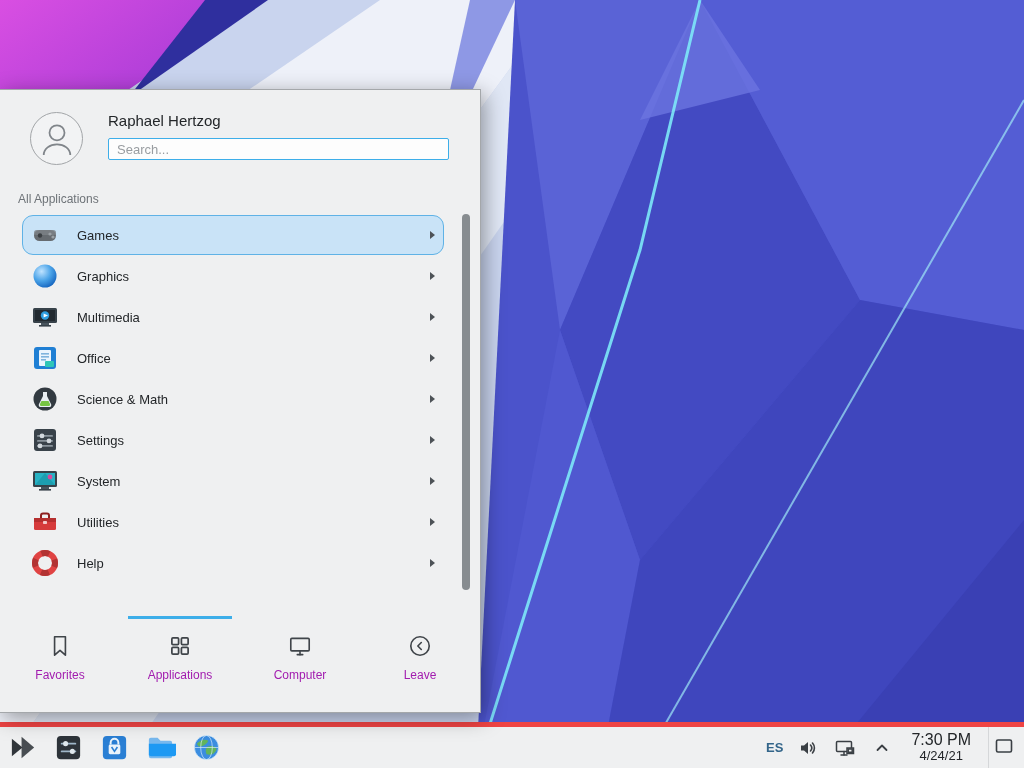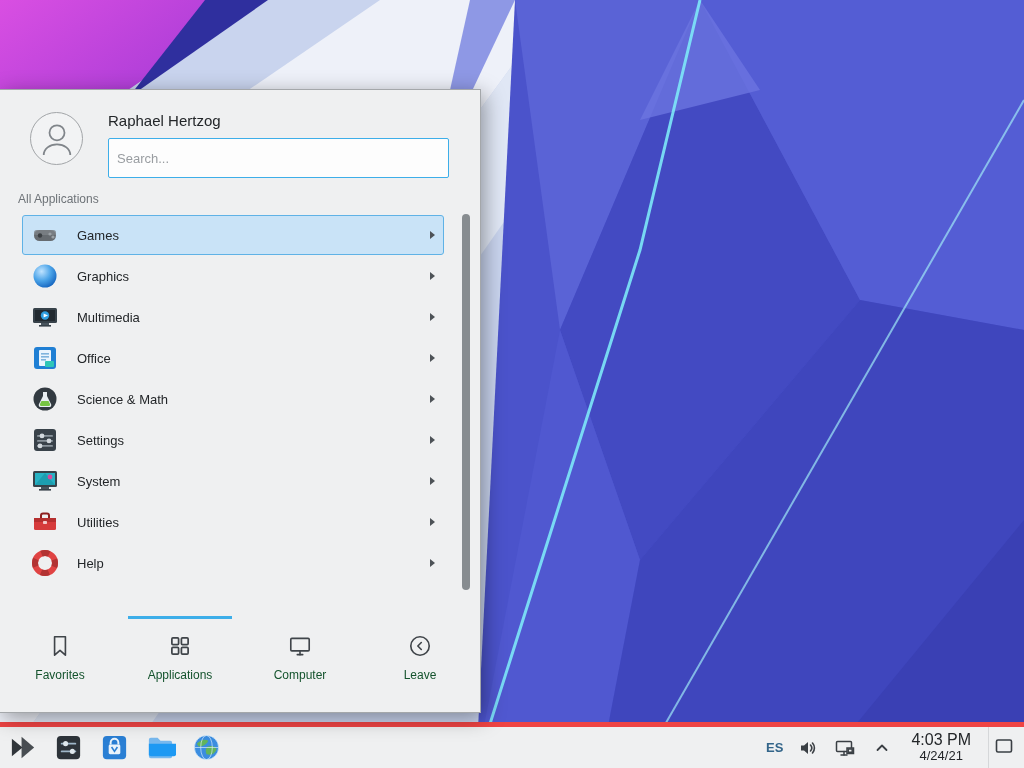--- a/index.html
+++ b/index.html
@@ -16,50 +16,50 @@
     background:#eff0f1; border:1px solid #a4a7aa; border-left:none;
     box-shadow:3px 5px 20px rgba(0,0,0,.38);
   }
   .avatar {
     position:absolute; left:30px; top:22px; width:53px; height:53px;
     border:1px solid #a2a5a8; border-radius:50%; background:#f2f3f4;
     display:flex; align-items:center; justify-content:center;
   }
   .avatar svg { width:46px; height:46px; }
   .user-name { position:absolute; left:108px; top:22px; font-size:15px; color:#232629; }
-  .search-wrap { position:absolute; left:108px; top:48px; width:341px; height:40px; }
+  .search-wrap { position:absolute; left:108px; top:48px; width:341px; height:22px; }
   .search-wrap input {
     width:100%; height:100%; border:1px solid #3daee9; border-radius:2px;
     background:#fdfdfd; padding:0 8px; font-size:13px; color:#232629; outline:none;
     font-family:"Liberation Sans", sans-serif;
   }
   .search-wrap input::placeholder { color:#9a9fa3; color:#999da1; }
   .section-label { position:absolute; left:18px; top:102px; font-size:12px; color:#6e7378; }
 
   #category-list { position:absolute; left:0; top:124px; width:100%; height:404px; overflow:hidden; }
   .category-row {
     display:flex; align-items:center; height:40px; margin:1px 36px 1px 22px;
-    border:1px solid transparent; border-radius:3px; padding:0 8px; cursor:default;
+    border:1px solid transparent; border-radius:11px; padding:0 8px; cursor:default;
   }
   .category-row.selected { background:#c9e3f7; border-color:#5fb2e6; }
   .cat-icon { width:28px; height:28px; flex:0 0 28px; margin-right:18px; }
   .cat-icon svg { width:28px; height:28px; display:block; }
   .cat-label { font-size:13px; color:#232629; }
   .arrow {
     margin-left:auto; width:0; height:0;
     border-left:5px solid #4d5257; border-top:4px solid transparent; border-bottom:4px solid transparent;
   }
   .scrollbar-track { position:absolute; right:10px; top:124px; width:8px; height:404px; }
   .scrollbar-thumb { position:absolute; top:0; left:0; width:8px; height:376px; border-radius:4px; background:#878c90; }
 
   #tab-bar { position:absolute; left:0; bottom:0; width:100%; height:96px; display:flex; }
   .tab { flex:1; position:relative; display:flex; flex-direction:column; align-items:center; padding-top:17px; gap:9px; }
   .tab.active::after { content:""; position:absolute; top:0; left:8px; right:8px; height:3px; background:#3daee9; }
   .tab-icon svg { width:26px; height:26px; display:block; }
-  .tab-label { font-size:12px; color:#14532d; }
+  .tab-label { font-size:12px; color:#a21caf; }
 
   
   #taskbar {
     position:absolute; left:0; top:722px; width:1024px; height:46px; z-index:2;
     background:#eff0f1; border-top:5px solid #ef4444; display:flex; align-items:center;
   }
   #task-launchers { display:flex; align-items:center; gap:10px; padding-left:4px; }
   .task-btn { width:36px; height:40px; display:flex; align-items:center; justify-content:center; }
   .task-btn svg { width:31px; height:31px; display:block; }
   .tray { margin-left:auto; display:flex; align-items:center; gap:13px; padding-right:6px; height:100%; }
@@ -360,21 +360,21 @@
         </div>
         <div class="tray-btn small">
           <span>
             <svg viewBox="0 0 16 16" fill="none" stroke="#3a3f44" stroke-width="1.8" stroke-linecap="round" stroke-linejoin="round">
               <path d="M3.5 10 L8 5.5 L12.5 10"></path>
             </svg>
           </span>
         </div>
       </span>
     <div class="clock">
-      <span class="clock-time">4:03 PM</span>
+      <span class="clock-time">7:30 PM</span>
       <span class="clock-date">4/24/21</span>
     </div>
     <div class="show-desktop" id="show-desktop-slot">
         <span><svg viewBox="0 0 22 22" fill="none" stroke="#3a3f44" stroke-width="1.6">
             <rect x="3.5" y="5" width="15" height="12" rx="1.5"></rect>
           </svg></span>
       </div>
   </div>
 </div>
 

